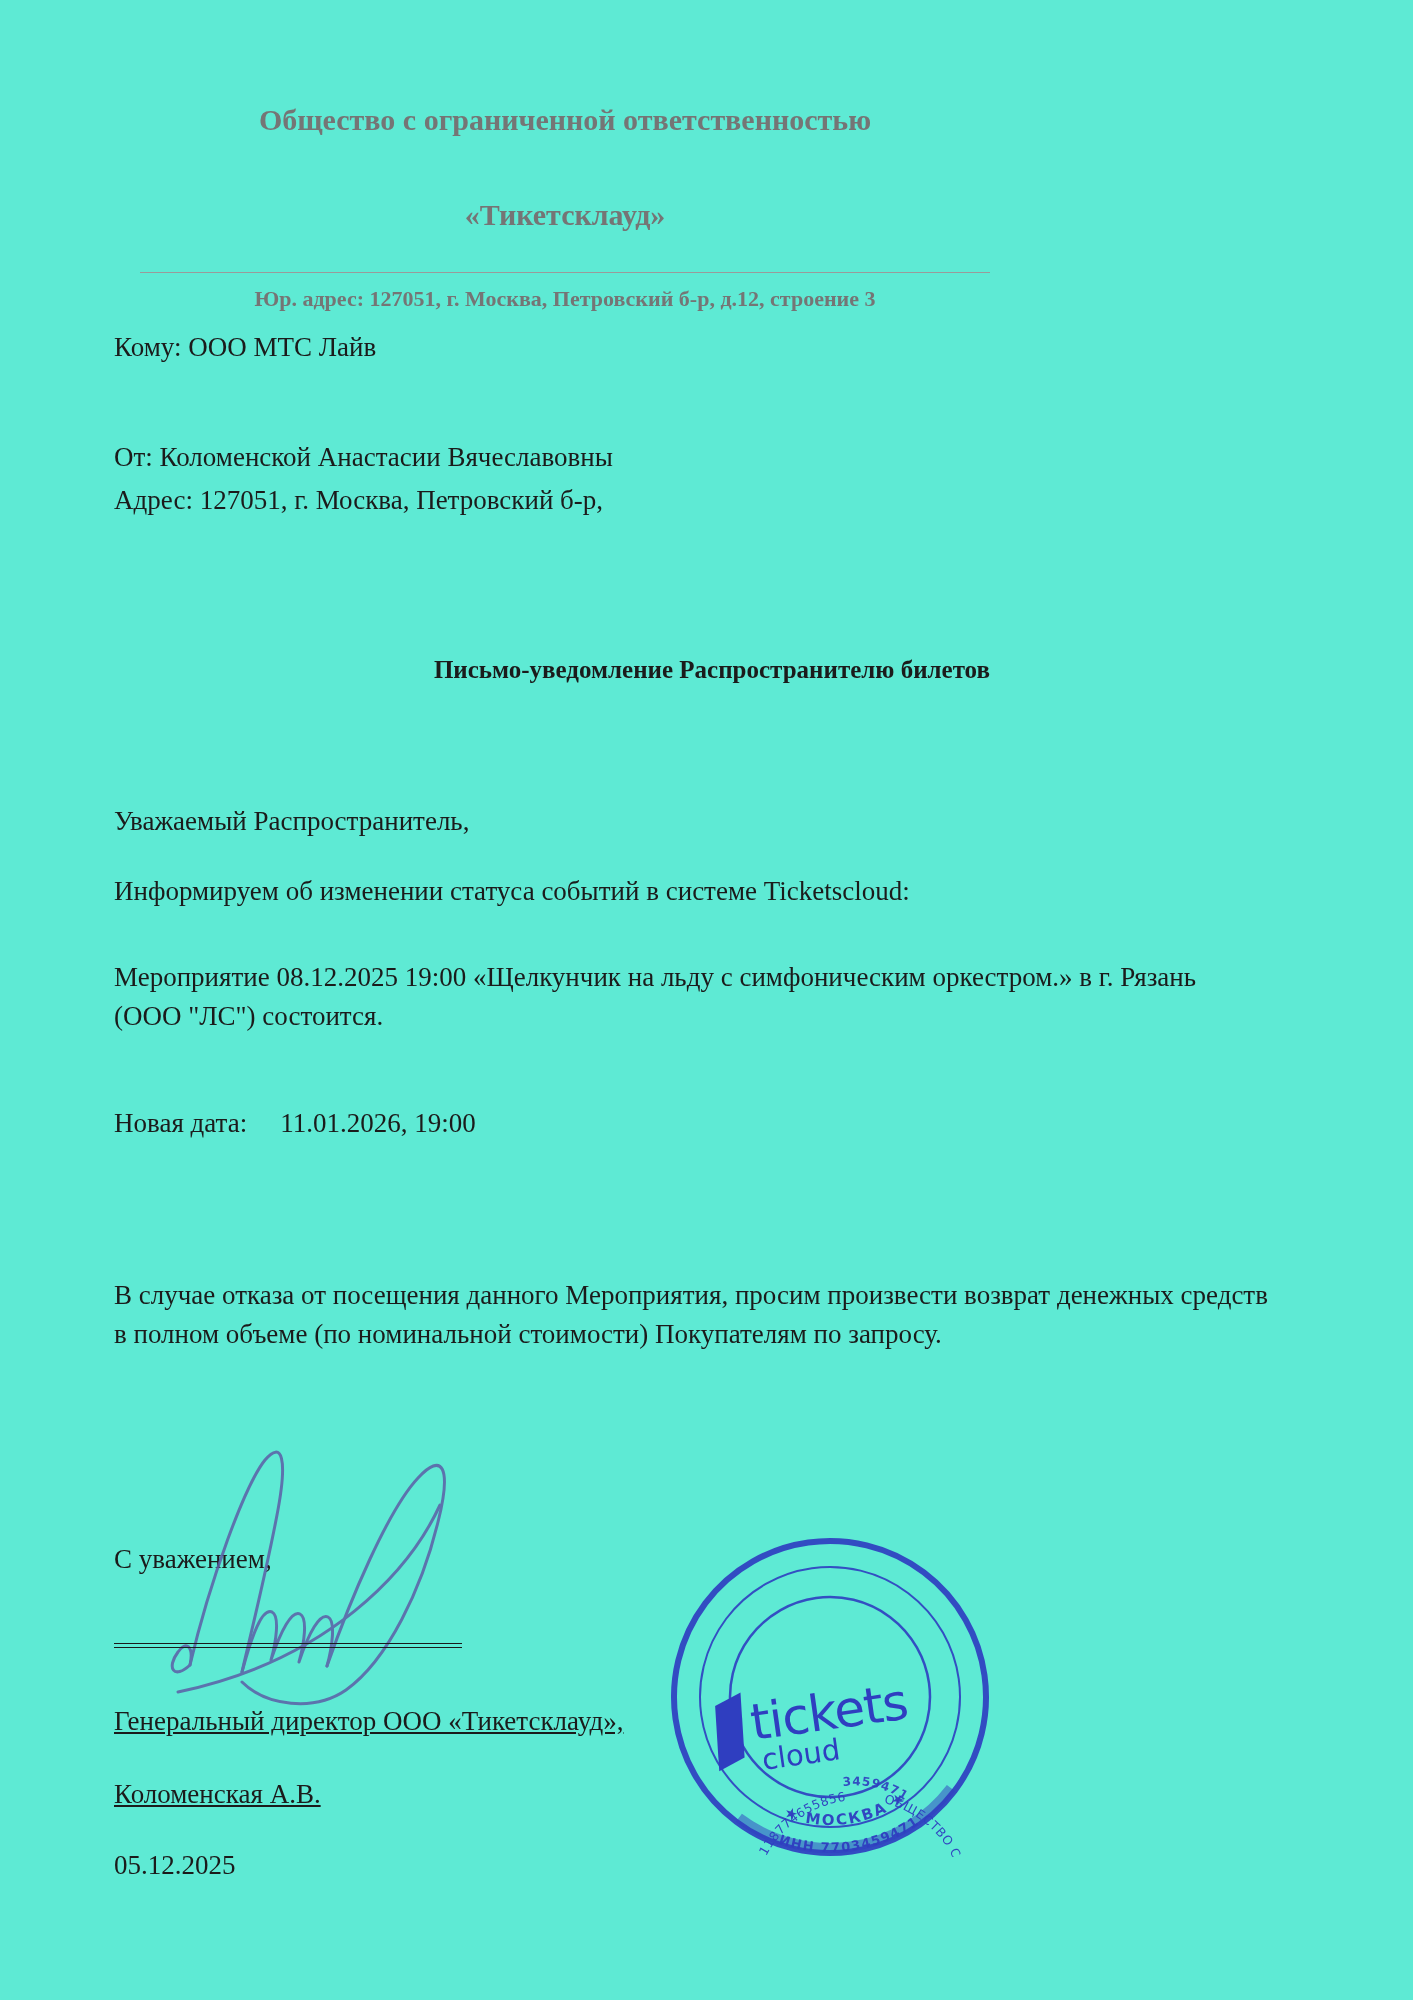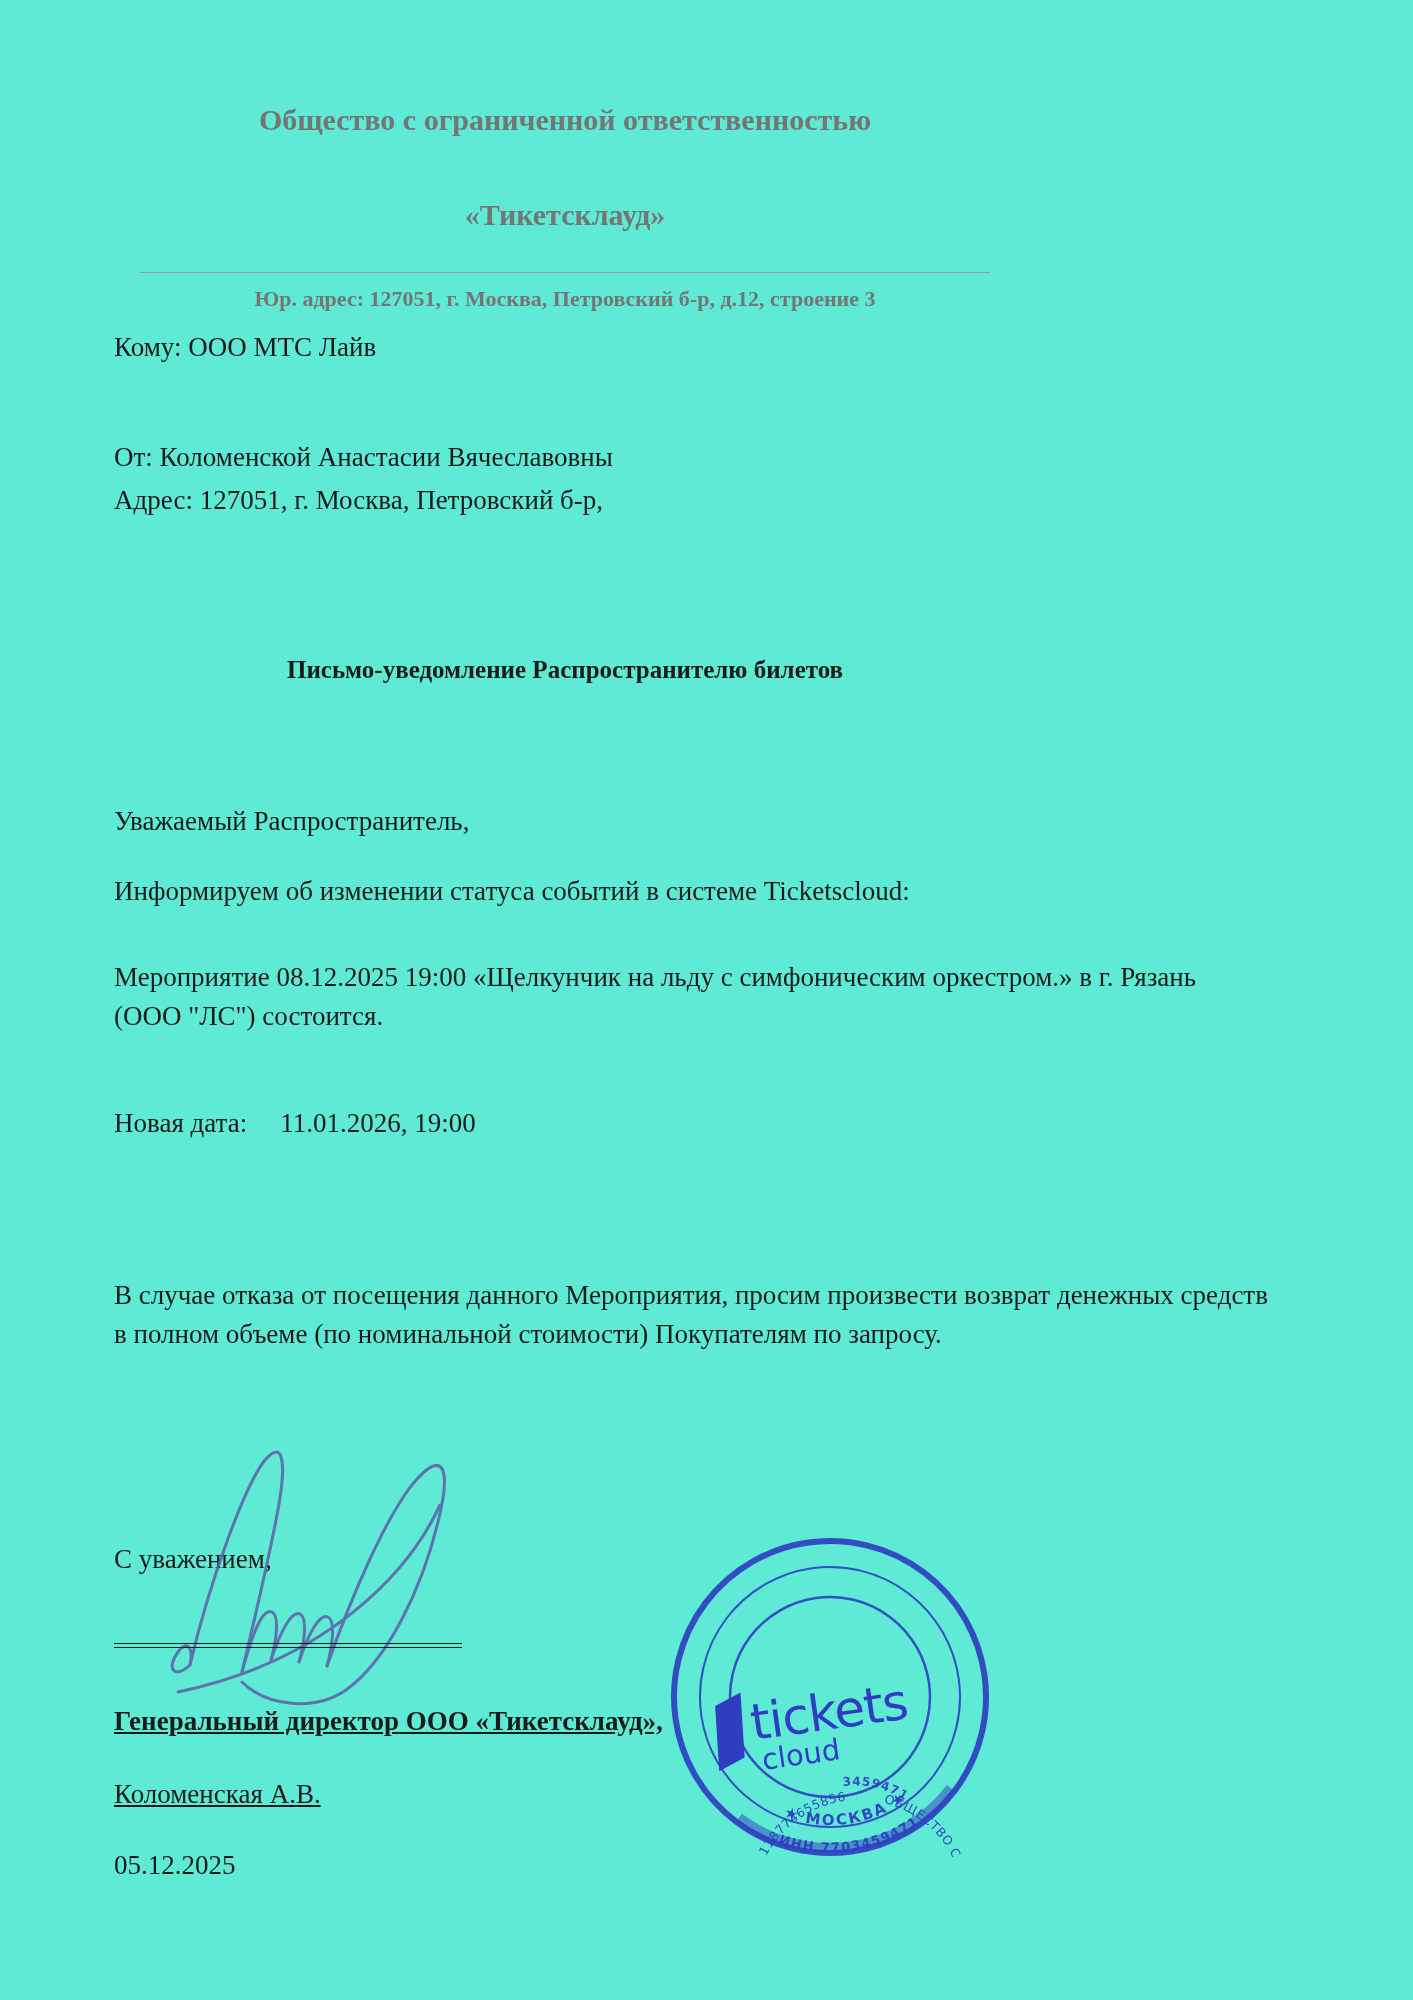--- a/index.html
+++ b/index.html
@@ -12,21 +12,21 @@
   .hdr-line { left:140px; width:850px; text-align:center;
     color:#757575; font-weight:bold; }
   .hdr-org  { top:103px; font-size:30px; }
   .hdr-name { top:198px; font-size:30px; }
   .hdr-rule { top:272px; left:140px; width:850px; height:0;
     border-top:1px solid #9a9a9a; }
   .hdr-addr { top:286px; font-size:22px; }
   .body-text { left:114px; font-size:27px; }
   .line-block div { line-height:39px; }
   .addr-block div { line-height:43px; }
-  .doc-title { top:656px; left:140px; width:850px; text-align:center;
+  .doc-title { top:656px; left:140px; width:850px; text-align:right;
     font-weight:bold; font-size:25px; }
   .u { text-decoration:underline; }
   .sig-rule { top:1643px; left:114px; width:348px; height:3px;
     border-top:1.5px solid #1a1a1a; border-bottom:1.5px solid #1a1a1a; }
   .newdate-value { margin-left:33px; }
   .stamp-wrap { top:1537px; left:670px; width:320px; height:320px; }
   .sign-wrap  { top:1430px; left:130px; width:360px; height:290px; }
   svg text { font-family:"DejaVu Sans","Liberation Sans",sans-serif; }
 </style>
 </head>
@@ -71,21 +71,21 @@
       <path d="M 60,235 C 80,150 115,55 135,30 C 152,10 158,28 147,85 C 135,148 118,215 112,242"></path>
       <path d="M 112,242 C 122,205 132,178 142,182 C 150,186 146,212 141,230 C 151,200 162,180 170,184 C 178,188 174,214 169,232 C 179,202 190,183 198,187 C 206,191 202,218 197,236"></path>
       <path d="M 197,236 C 220,170 258,80 288,48 C 312,22 322,36 308,92 C 292,158 258,230 216,260 C 184,282 136,276 112,252"></path>
       <path d="M 310,75 C 280,140 200,230 48,262"></path>
       <path d="M 60,235 C 44,250 36,238 48,222 C 56,210 64,216 60,235"></path>
     </g>
   </svg>
 
   <div class="abs sig-rule"></div>
 
-  <div class="abs body-text u" style="top:1706px;font-weight:bold;">Генеральный директор ООО «Тикетсклауд»,</div>
+  <div class="abs body-text u" style="top:1706px;">Генеральный директор ООО «Тикетсклауд»,</div>
   <div class="abs body-text u" style="top:1779px;font-family:Liberation Serif, serif;">Коломенская А.В.</div>
   <div class="abs body-text" style="top:1850px;">05.12.2025</div>
 
   <svg class="abs stamp-wrap" viewBox="0 0 320 320">
     <defs>
       <path id="cwFull" d="M 160,296 a 136,136 0 1 1 -0.15,0"></path>
       <path id="cwMid" d="M 160,265 a 105,105 0 1 1 -0.15,0"></path>
       <path id="cwInner" d="M 160,250 a 90,90 0 1 1 -0.15,0"></path>
       <path id="botOuter" d="M 5,160 A 155,155 0 0 0 315,160"></path>
       <path id="botMid" d="M 32,160 A 128,128 0 0 0 288,160"></path>

